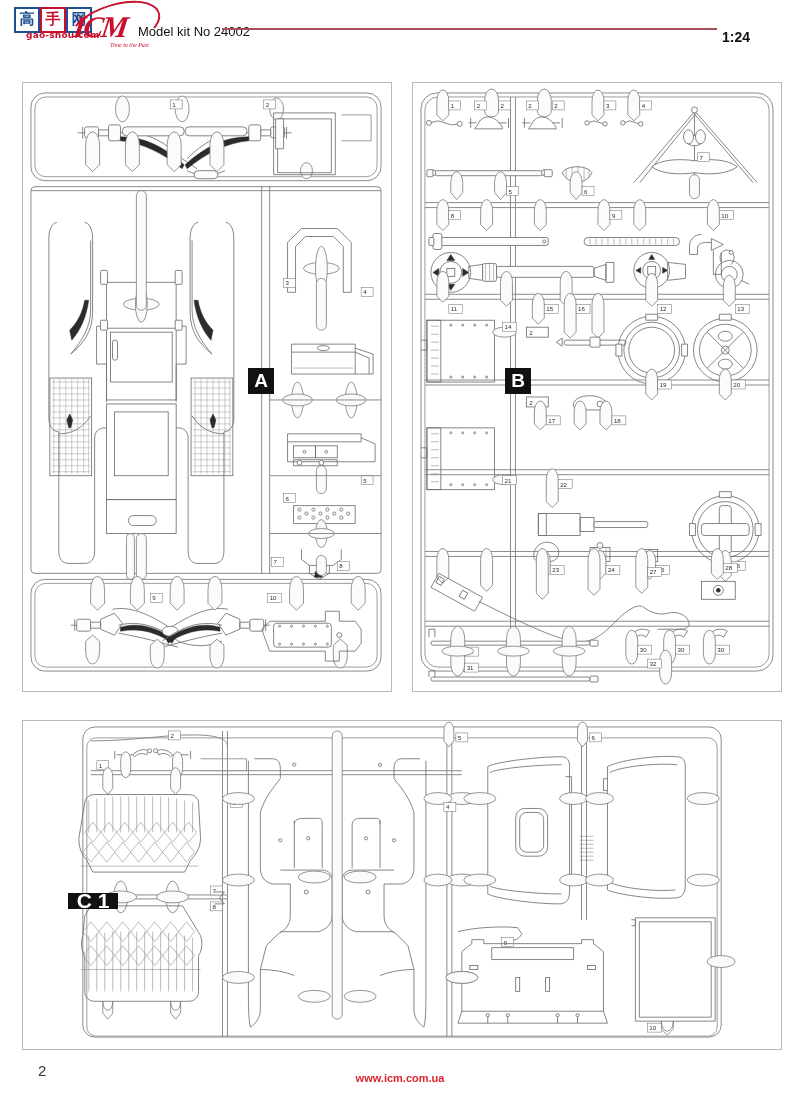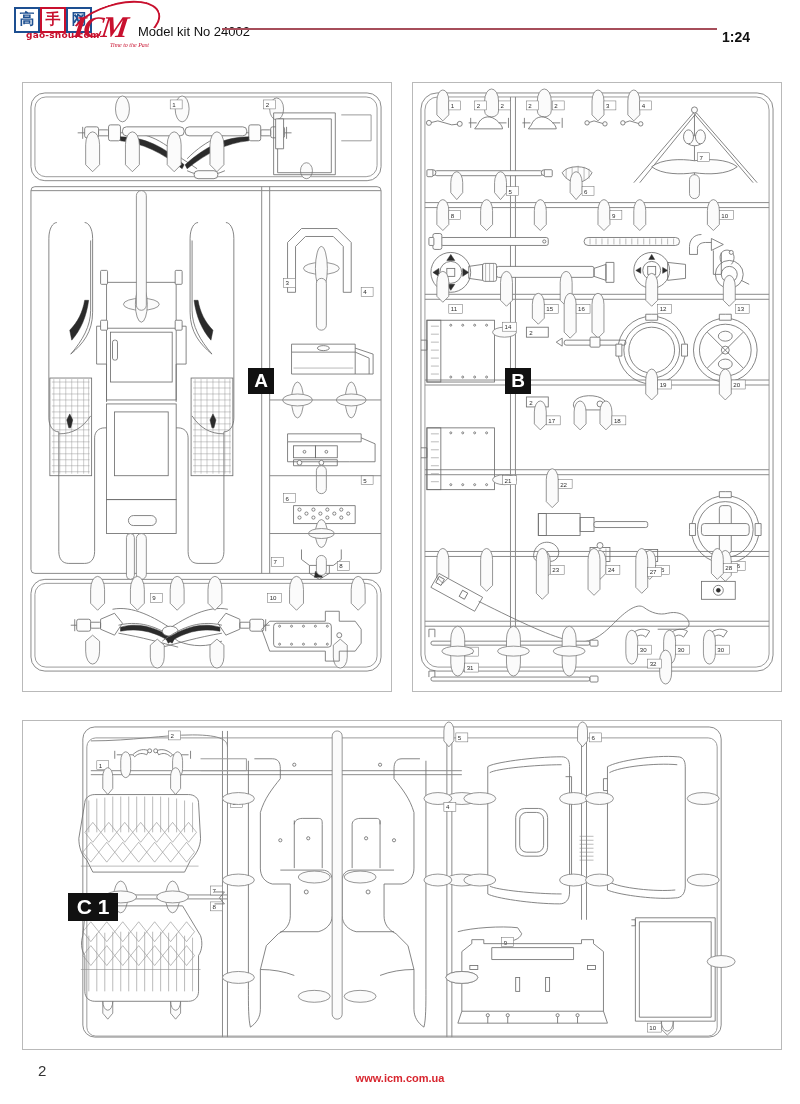--- a/index.html
+++ b/index.html
@@ -101,21 +101,21 @@
   .badge{
     position:absolute;
     background:#111111;color:#ffffff;
     font-weight:bold;
     font-family:"Liberation Sans", sans-serif;
     display:flex;align-items:center;justify-content:center;
     letter-spacing:0px;
   }
   #badge-a{left:248px;top:368px;width:26px;height:26px;font-size:19px;}
   #badge-b{left:505px;top:368px;width:26px;height:26px;font-size:19px;}
-  #badge-c{left:68px;top:893px;width:50px;height:28px;font-size:21px;}
+  #badge-c{left:68px;top:893px;width:50px;height:16px;font-size:21px;}
 
   
   #page-num{
     position:absolute;left:38px;top:1062px;
     font-size:15px;color:#333;
   }
   #site{
     position:absolute;left:0;top:1072px;width:800px;
     text-align:center;font-size:11px;font-weight:bold;color:#d8262f;
   }

